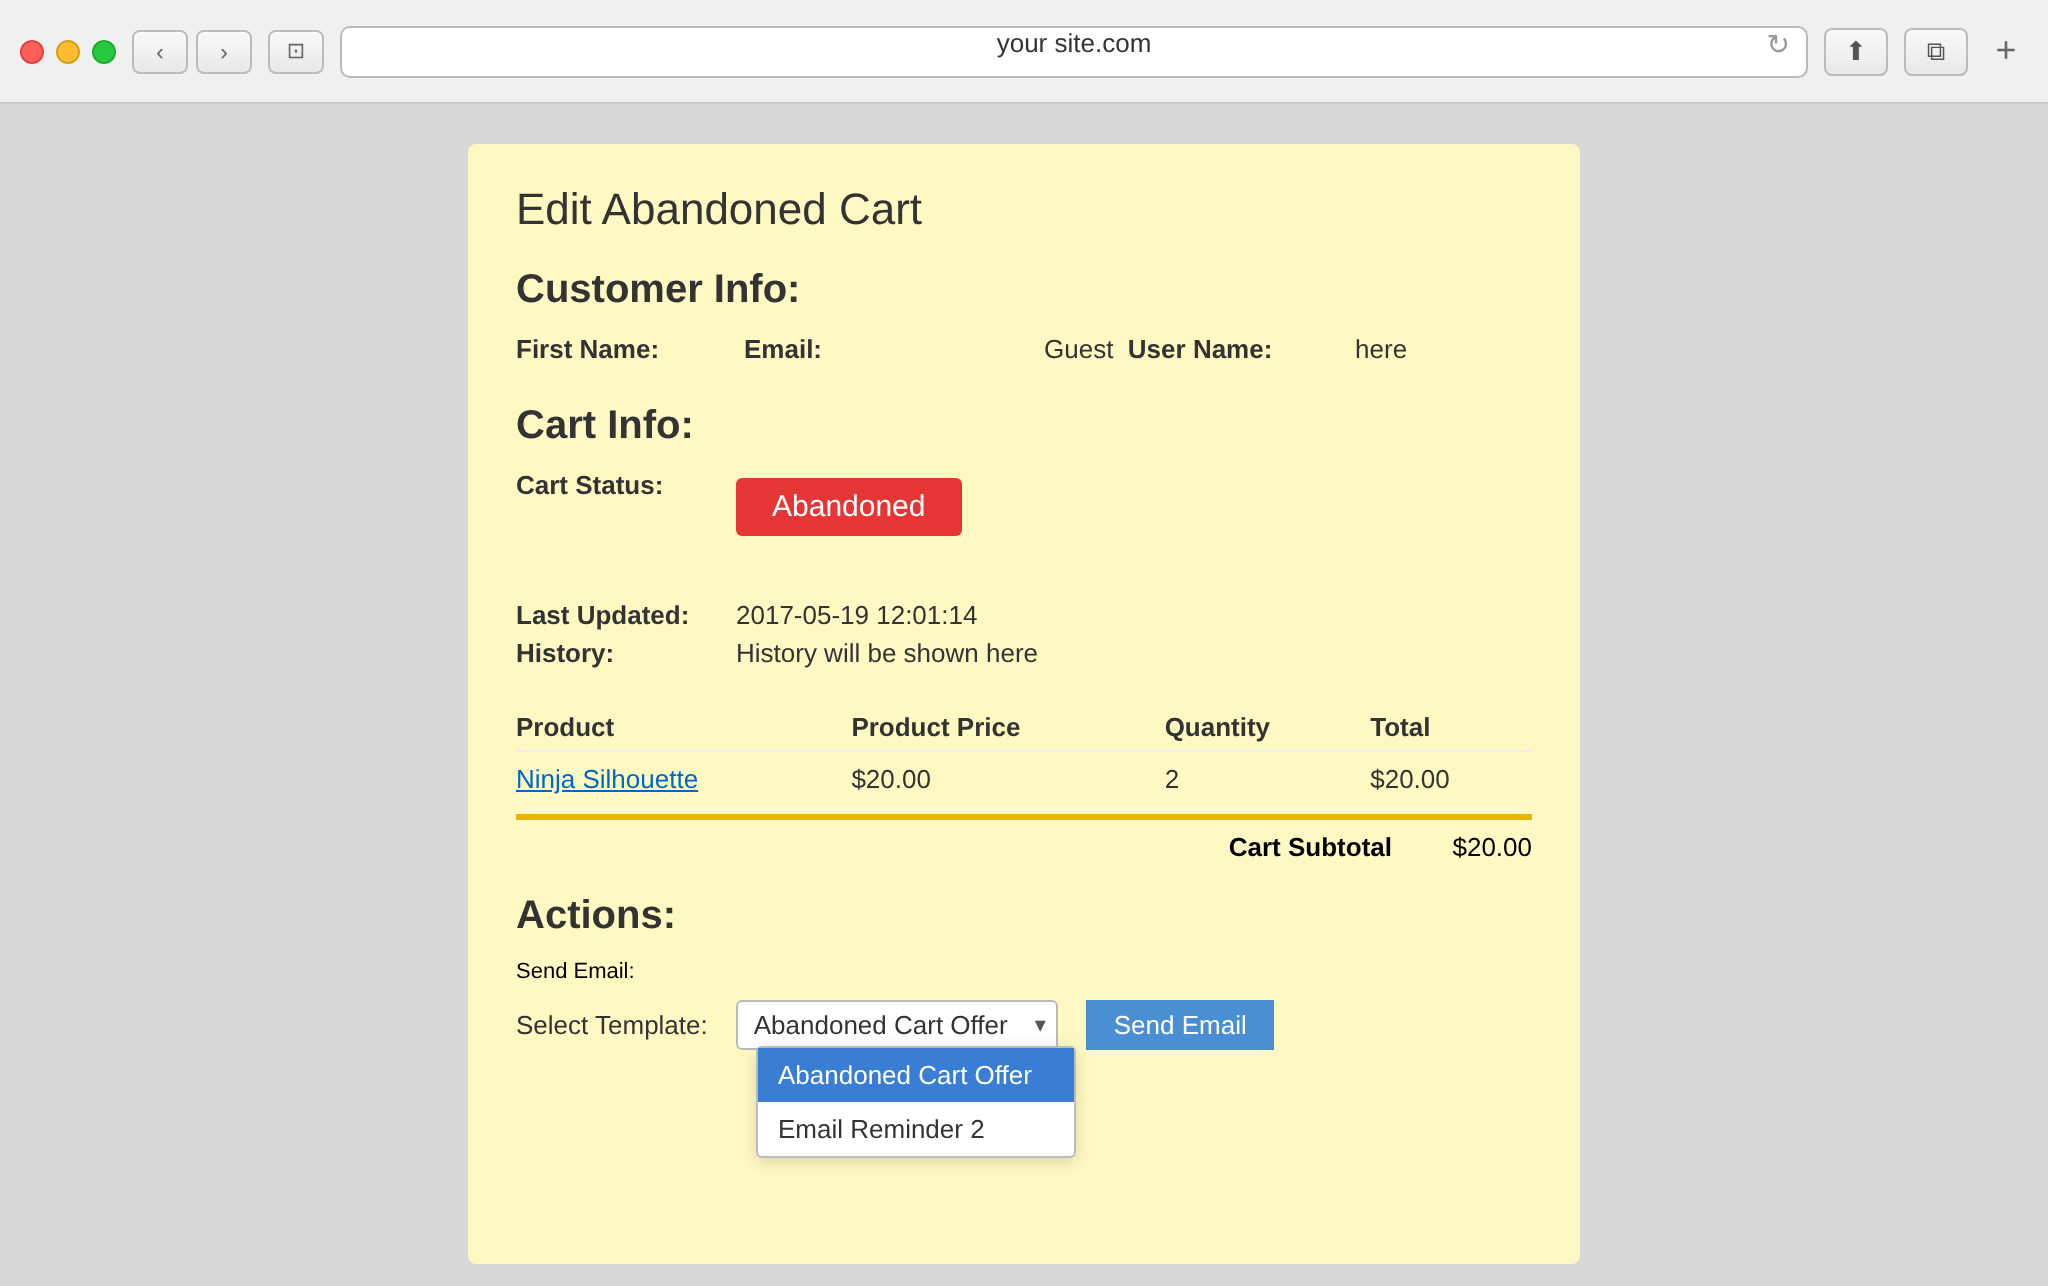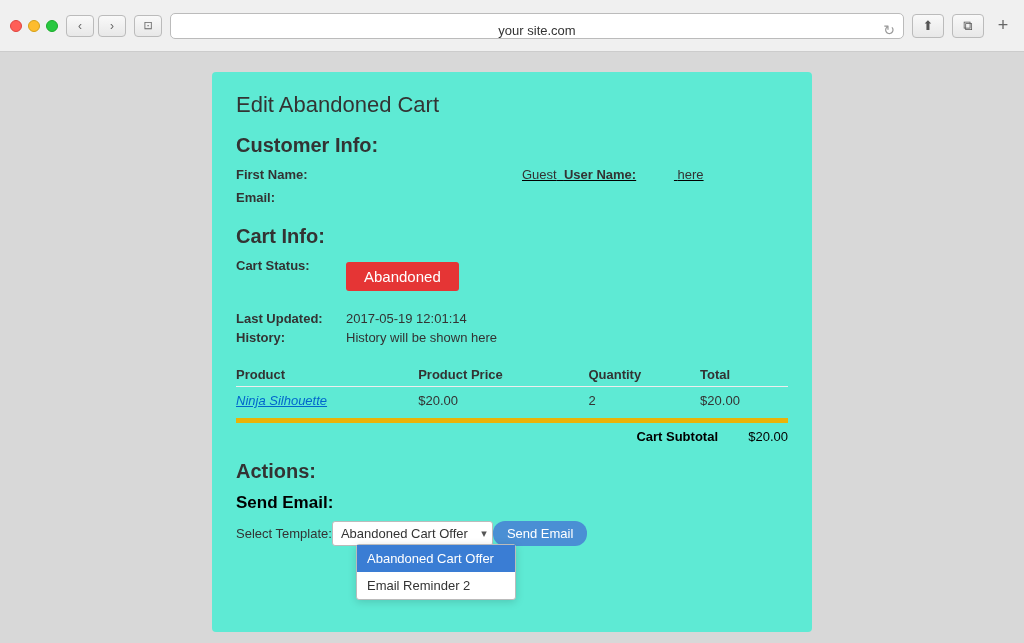--- a/index.html
+++ b/index.html
@@ -73,21 +73,21 @@
       color: #666;
     }
 
     .address-bar {
       flex: 1;
       height: 26px;
       border: 1px solid #bbb;
       border-radius: 5px;
       background: white;
       display: flex;
-      align-items: flex-end;
+      align-items: flex-start;
       justify-content: center;
       font-size: 13px;
       color: #333;
       position: relative;
     }
 
     .address-bar .refresh-icon {
       position: absolute;
       right: 8px;
       color: #999;
@@ -128,22 +128,22 @@
     .page-content {
       background: #d8d8d8;
       height: calc(643px - 52px);
       display: flex;
       justify-content: center;
       padding: 20px;
       overflow-y: auto;
     }
 
     .content-panel {
-      background: #5eead4;
-      width: 600px;
+      background: #fef9c3;
+      width: 556px;
       min-height: 560px;
       border-radius: 4px;
       padding: 20px 24px;
       position: relative;
     }
 
     .page-title {
       font-size: 22px;
       font-weight: 400;
       color: #333;
@@ -160,30 +160,29 @@
 
     .customer-info-grid {
       display: grid;
       grid-template-columns: 1fr 1fr;
       gap: 0;
       margin-bottom: 16px;
     }
 
     .customer-col-left {
       display: flex;
-      flex-direction: column;
+      flex-direction: row;
       gap: 4px;
     }
 
     .customer-col-right {
       display: flex;
       flex-direction: row;
       gap: 4px;
       padding-left: 10px;
-      text-decoration: underline;
     }
 
     .cart-status-badge {
       display: inline-block;
       background: #e53535;
       color: white;
       padding: 6px 18px;
       font-size: 15px;
       font-weight: 500;
       border-radius: 3px;
@@ -211,21 +210,20 @@
       padding: 6px 8px 6px 0;
       font-size: 13px;
       color: #333;
       vertical-align: middle;
     }
 
     .product-link {
       color: #0066cc;
       text-decoration: underline;
       cursor: pointer;
-      font-style: italic;
     }
 
     .thumbnail-box {
       width: 100px;
       height: 90px;
       background: #f5f5f5;
       border: 1px solid #ddd;
       display: flex;
       align-items: center;
       justify-content: center;
@@ -240,21 +238,21 @@
     .cart-content-layout {
       display: flex;
       gap: 20px;
       margin-top: 4px;
     }
 
     .cart-subtotal-row {
       display: flex;
       justify-content: flex-end;
       gap: 20px;
-      border-top: 5px solid #eab308;
+      border-top: 3px solid #eab308;
       padding-top: 6px;
       margin-top: 4px;
     }
 
     .subtotal-label {
       font-weight: 700;
       font-size: 13px;
     }
 
     .subtotal-value {
@@ -262,29 +260,29 @@
       min-width: 50px;
       text-align: right;
     }
 
     
     .actions-section {
       margin-top: 16px;
     }
 
     .send-email-label {
-      font-weight: 700;
-      font-size: 17px;
+      font-weight: 400;
+      font-size: 11px;
       margin-bottom: 8px;
     }
 
     .template-row {
       display: flex;
       align-items: center;
-      gap: 0;
+      gap: 14px;
       position: relative;
     }
 
     .select-template-label {
       font-size: 13px;
       color: #333;
       white-space: nowrap;
     }
 
     .template-select-wrapper {
@@ -310,21 +308,21 @@
       right: 6px;
       pointer-events: none;
       color: #555;
       font-size: 11px;
     }
 
     .send-email-btn {
       background: #4a8fd4;
       color: white;
       border: none;
-      border-radius: 12px;
+      border-radius: 0;
       padding: 5px 14px;
       font-size: 13px;
       cursor: pointer;
       white-space: nowrap;
       text-align: center;
     }
 
     
     .dropdown-menu {
       position: absolute;
@@ -420,21 +418,21 @@
         </div>
       </div>
     </div>
 
     <div>
       <div class="section-title">Cart Info:</div>
       <div class="info-row">
         <span class="info-label">Cart Status:</span>
         <span class="cart-status-badge">Abandoned</span>
       </div>
-      <div style="margin-top: 12px;">
+      <div style="margin-top: 24px;">
         <div class="info-row">
           <span class="info-label">Last Updated:</span>
           <span class="info-value">2017-05-19 12:01:14</span>
         </div>
         <div class="info-row">
           <span class="info-label">History:</span>
           <span class="info-value">History will be shown here</span>
         </div>
       </div>
     </div>

